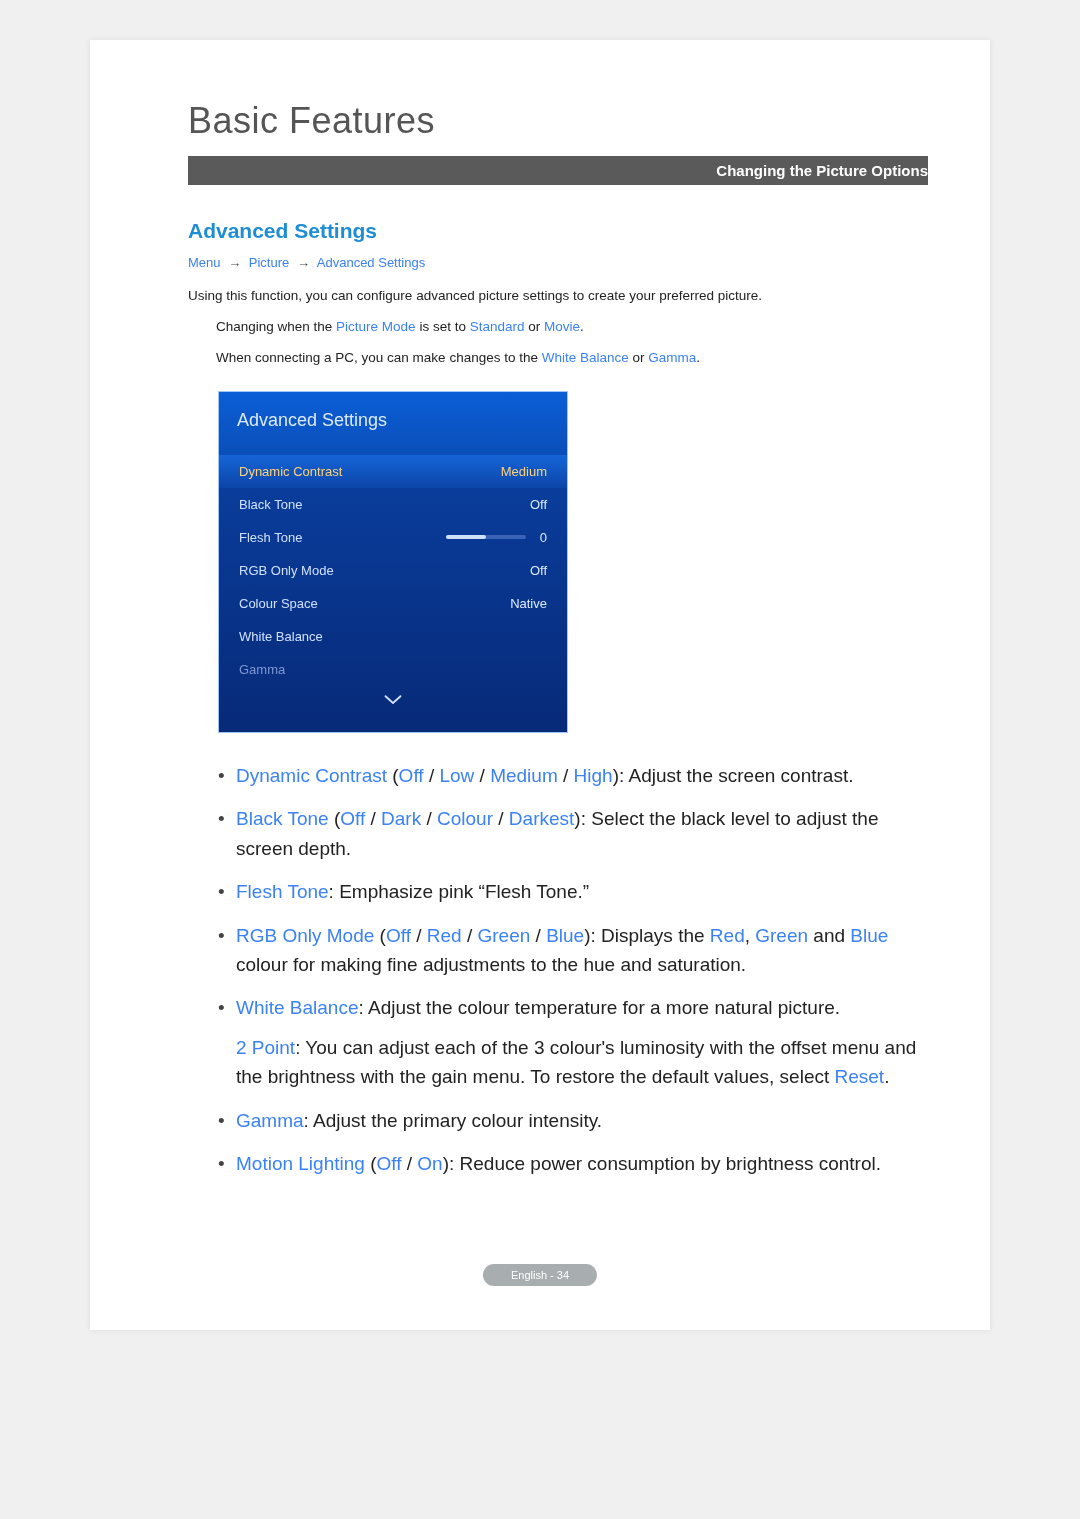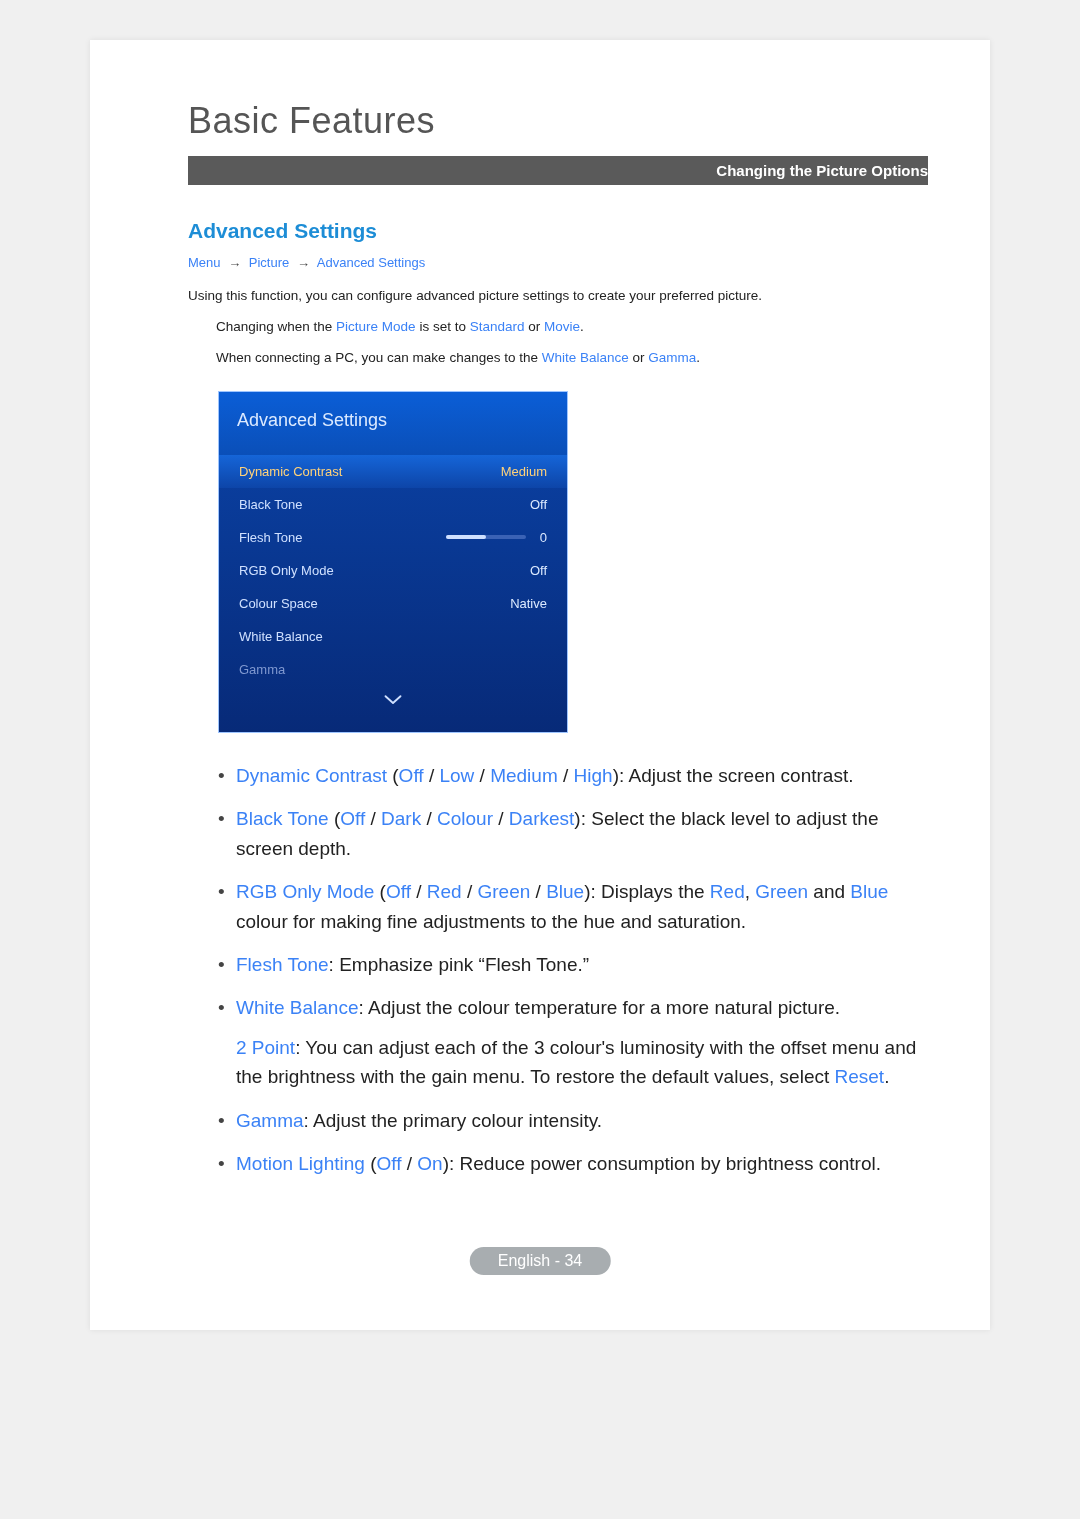--- a/index.html
+++ b/index.html
@@ -57,21 +57,21 @@
   ul.bullets { list-style: none; margin: 6px 0 0 30px; }
   ul.bullets > li {
     font-size: 19px; line-height: 1.55; margin-bottom: 14px; position: relative; padding-left: 18px;
   }
   ul.bullets > li::before {
     content: "•"; position: absolute; left: 0; top: 0; color: #444;
   }
   .sub { margin-top: 10px; }
   .footer-pill {
     position: absolute; left: 50%; transform: translateX(-50%);
-    bottom: 55px; background: #a8adb0; color: #fff; font-size: 16px;
+    bottom: 44px; background: #a8adb0; color: #fff; font-size: 11px;
     padding: 5px 28px; border-radius: 16px;
   }
 </style>
 </head>
 <body>
 
 <div class="page">
 
   <div class="page-title">Basic Features</div>
 
@@ -142,25 +142,25 @@
   <ul class="bullets">
     <li>
       <span class="accent">Dynamic Contrast</span>
       (<span class="accent">Off</span> / <span class="accent">Low</span> / <span class="accent">Medium</span> / <span class="accent">High</span>): <span>Adjust the screen contrast.</span>
     </li>
     <li>
       <span class="accent">Black Tone</span>
       (<span class="accent">Off</span> / <span class="accent">Dark</span> / <span class="accent">Colour</span> / <span class="accent">Darkest</span>): <span>Select the black level to adjust the screen depth.</span>
     </li>
     <li>
+      <span class="accent">Flesh Tone</span>: <span>Emphasize pink “Flesh Tone.”</span>
+    </li>
+    <li>
       <span class="accent">RGB Only Mode</span>
       (<span class="accent">Off</span> / <span class="accent">Red</span> / <span class="accent">Green</span> / <span class="accent">Blue</span>): <span>Displays the </span><span class="accent">Red</span><span>, </span><span class="accent">Green</span><span> and </span><span class="accent">Blue</span><span> colour for making fine adjustments to the hue and saturation.</span>
-    </li>
-    <li>
-      <span class="accent">Flesh Tone</span>: <span>Emphasize pink “Flesh Tone.”</span>
     </li>
     <li>
       <span class="accent">White Balance</span>: <span>Adjust the colour temperature for a more natural picture.</span>
       <div class="sub">
         <span class="accent">2 Point</span><span>: You can adjust each of the 3 colour's luminosity with the offset menu and the brightness with the gain menu. To restore the default values, select </span><span class="accent">Reset</span><span>.</span>
       </div>
     </li>
     <li>
       <span class="accent">Gamma</span>: <span>Adjust the primary colour intensity.</span>
     </li>

